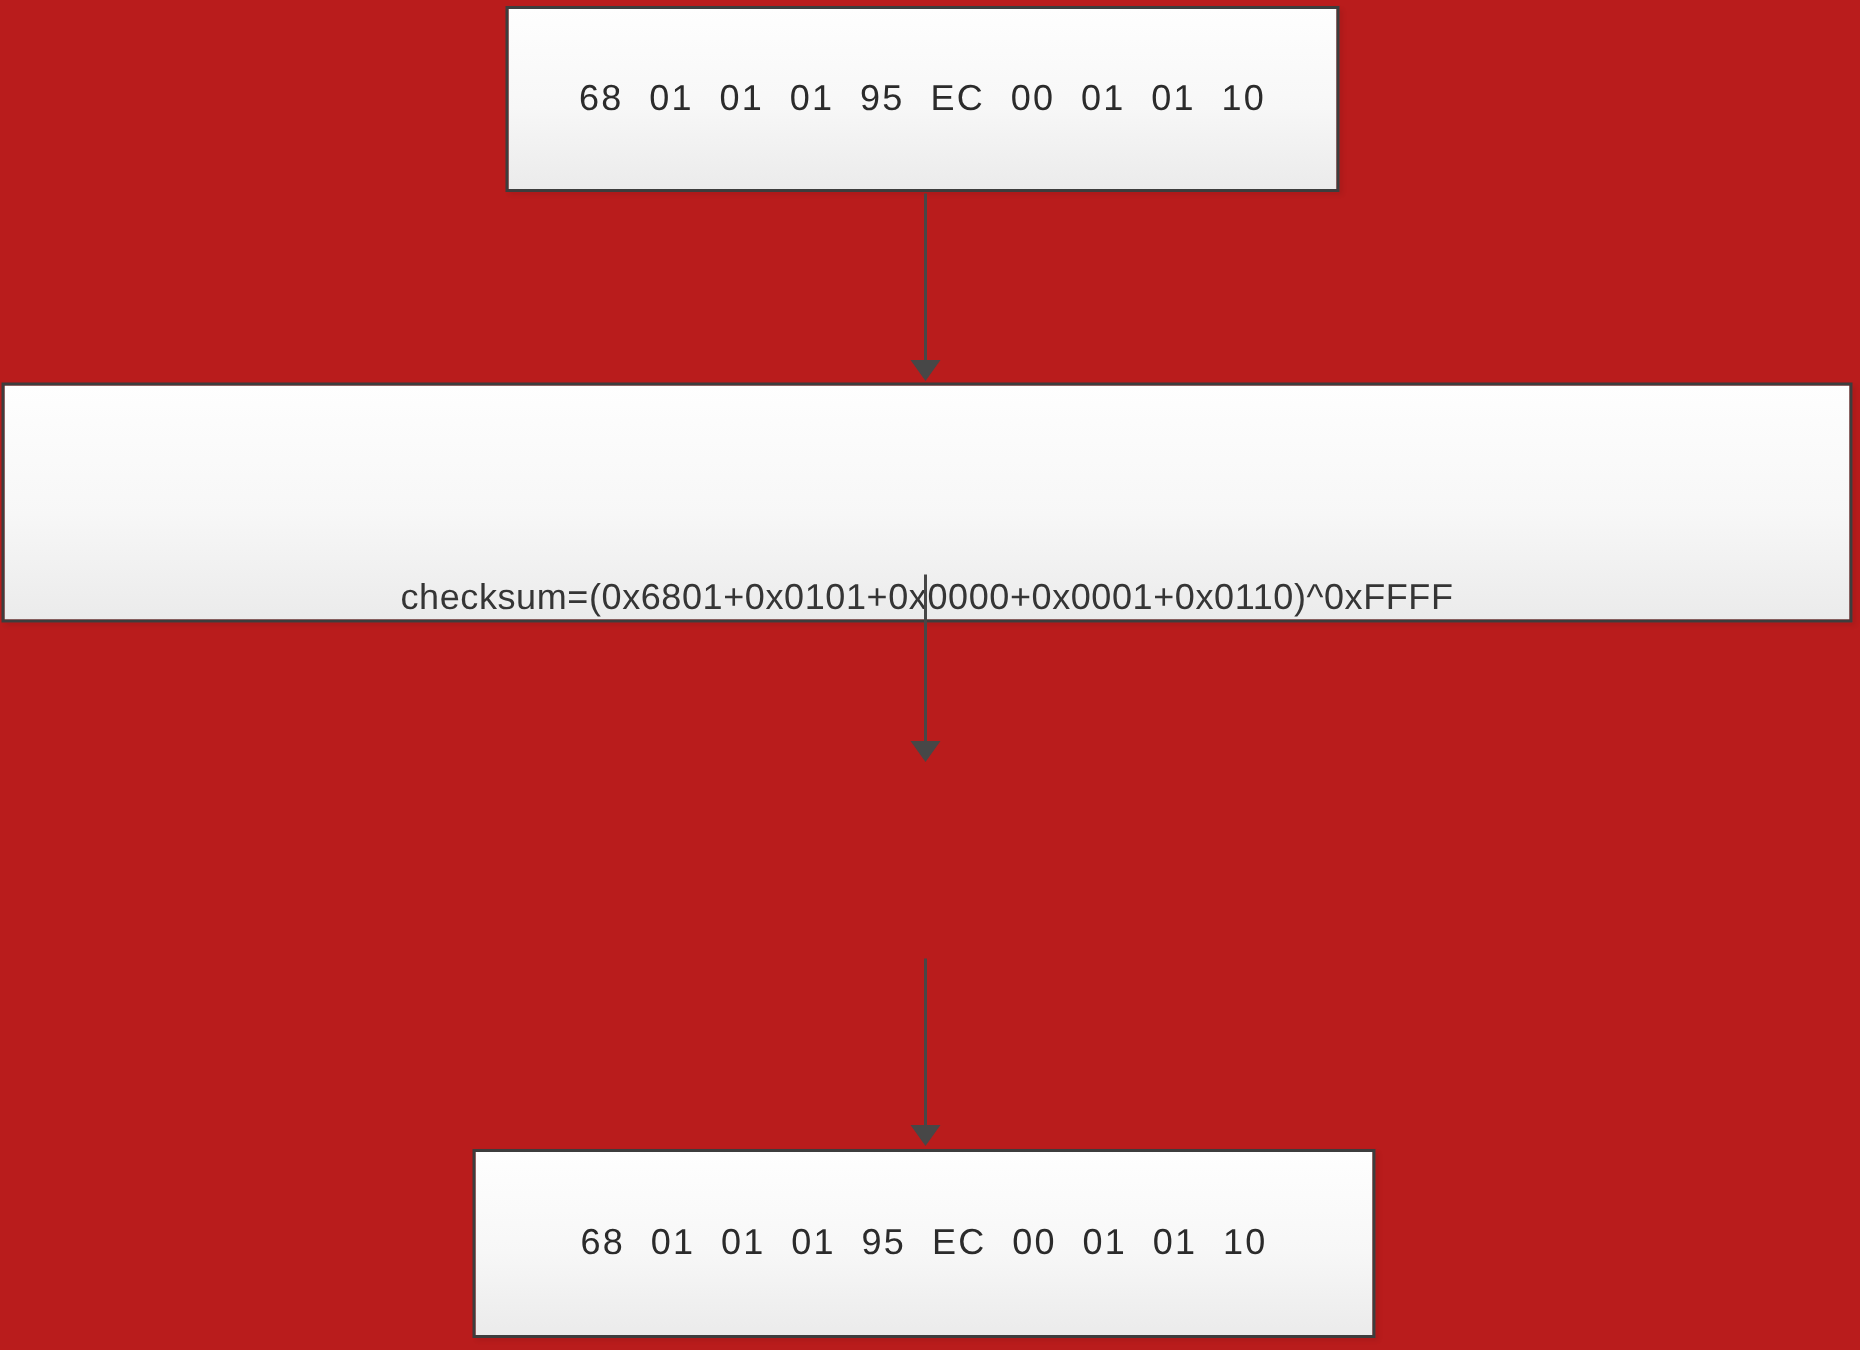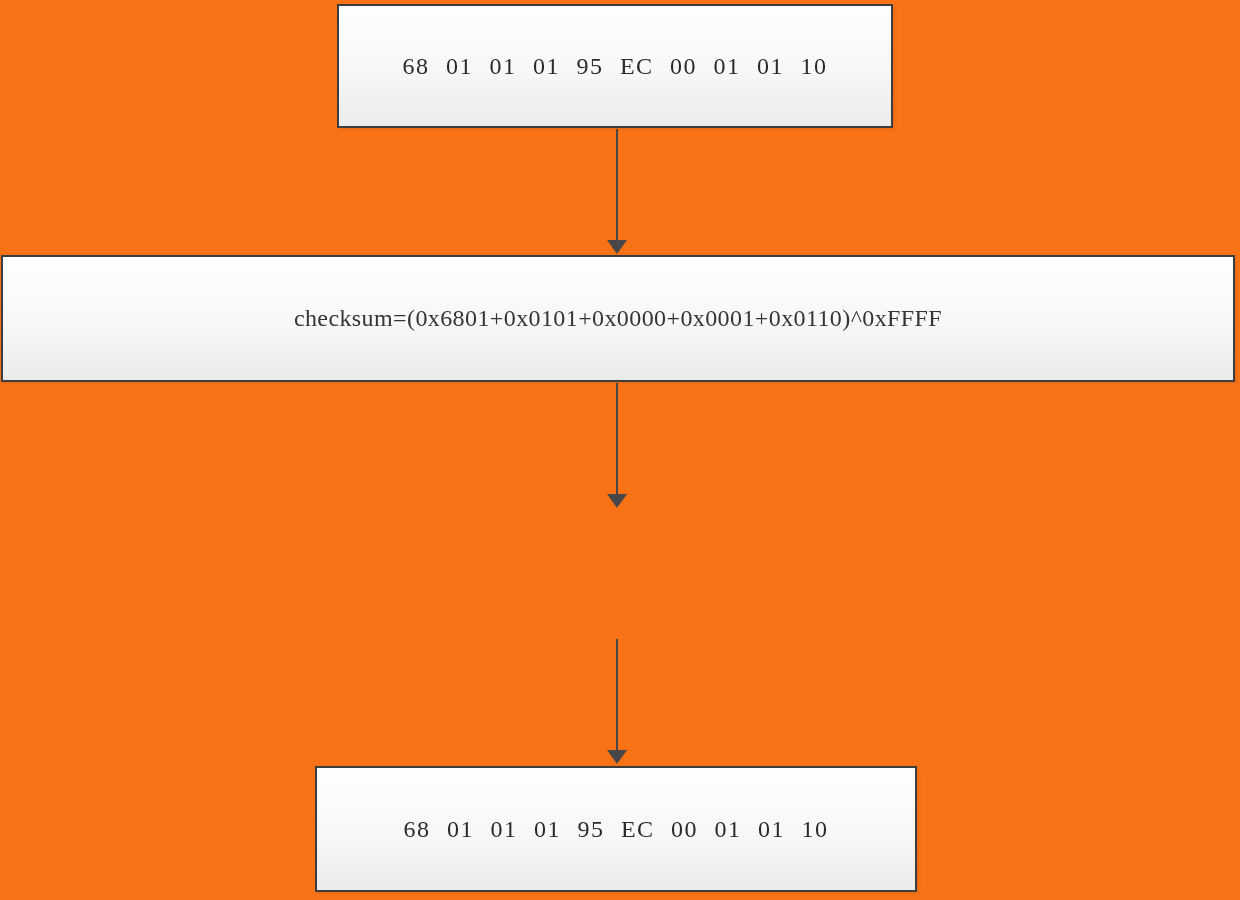--- a/index.html
+++ b/index.html
@@ -5,23 +5,22 @@
   html, body {
     margin: 0;
     padding: 0;
     background: #ffffff;
     font-family: "Liberation Sans", "DejaVu Sans", sans-serif;
   }
   .canvas {
     position: relative;
     width: 1240px;
     height: 900px;
-    background: #f97316;
+    background: #b91c1c;
     overflow: hidden;
-    font-family: Liberation Serif, serif;
   }
   .node {
     position: absolute;
     box-sizing: border-box;
     border: 2px solid #3d3d3d;
     background: linear-gradient(to bottom, #fefefe 0%, #f7f7f7 55%, #ebebeb 100%);
     box-shadow: 2px 2px 3px rgba(0,0,0,0.07);
     display: flex;
     align-items: center;
     justify-content: center;
@@ -37,21 +36,21 @@
     letter-spacing: 1.5px;
     word-spacing: 9px;
     color: #2b2b2b;
   }
   .formula-text {
     font-size: 24px;
     letter-spacing: 0.4px;
     color: #353535;
   }
   #node-frame-original { left: 337px; top: 4px;   width: 556px;  height: 124px; }
-  #node-checksum-formula { left: 1px; top: 255px; width: 1234px; height: 127px; }
+  #node-checksum-formula { left: 1px; top: 255px; width: 1234px; height: 160px; align-items: flex-end; }
   #node-checksum-result { left: 315px; top: 510px; width: 602px; height: 128px; }
   #node-frame-final   { left: 315px; top: 766px; width: 602px;  height: 126px; }
 
   .arrow {
     position: absolute;
     width: 22px;
   }
   .arrow .shaft {
     position: absolute;
     left: 10px;

